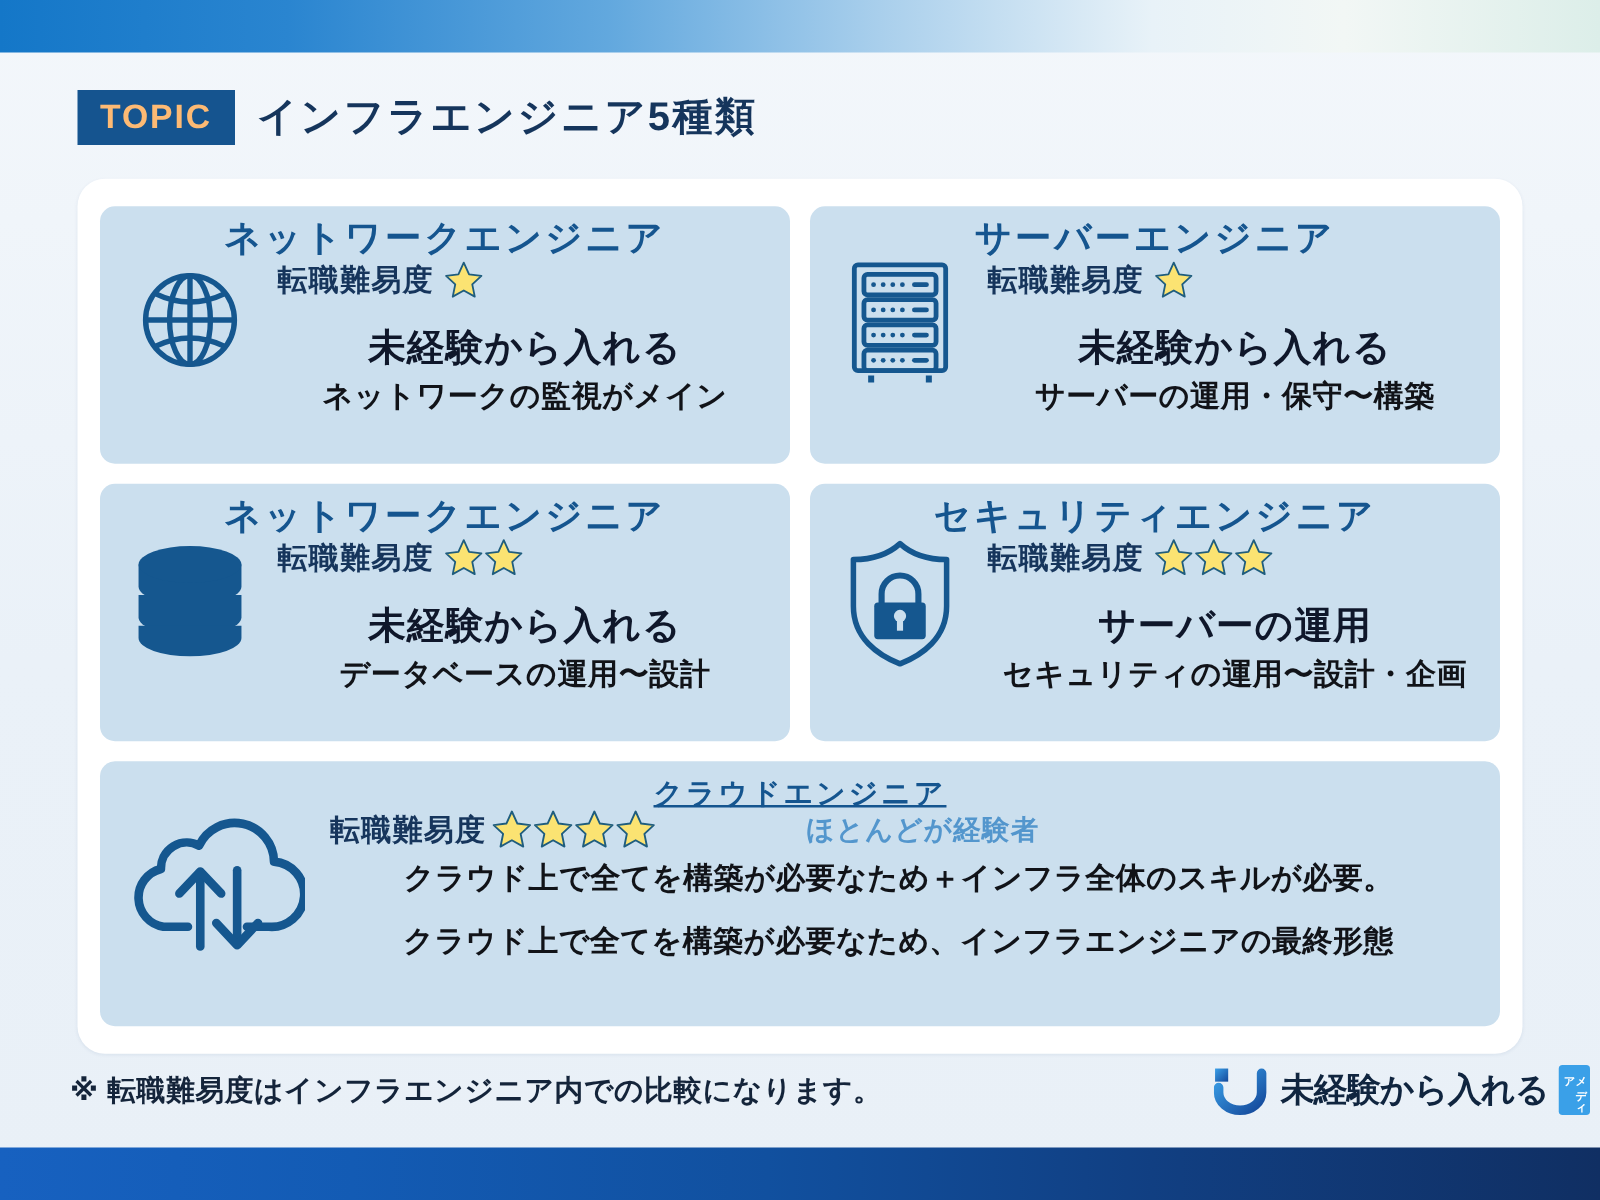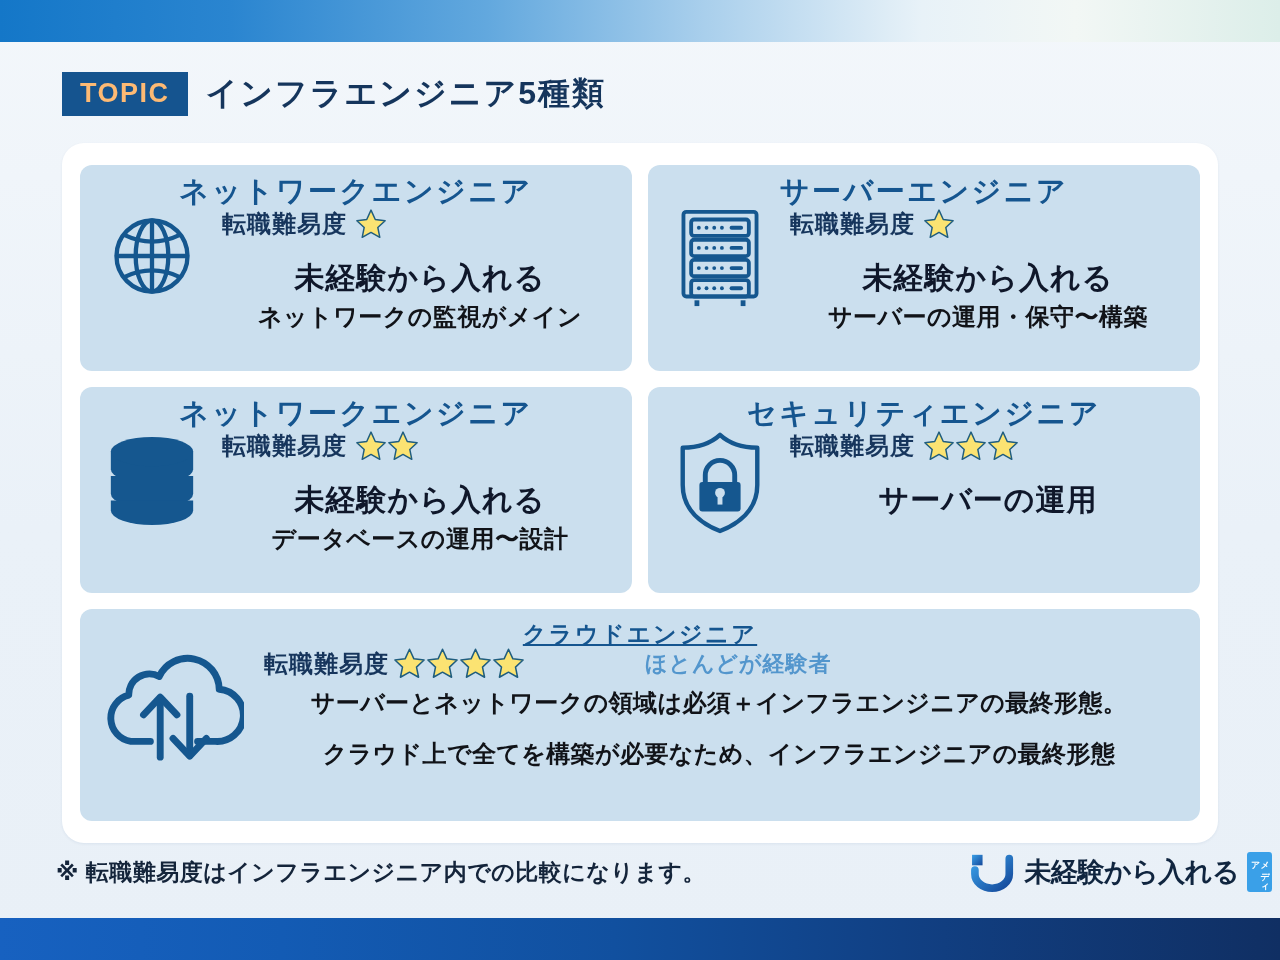--- a/index.html
+++ b/index.html
@@ -405,20 +405,21 @@
                   </svg>
                   <svg class="star" viewBox="0 0 24 24">
                     <polygon points="12,1.6 15.2,8.6 22.6,9.5 17.1,14.6 18.6,22 12,18.3 5.4,22 6.9,14.6 1.4,9.5 8.8,8.6" fill="#FBE372" stroke="#1F5D7E" stroke-width="1.1" stroke-linejoin="round"></polygon>
                   </svg>
                   <svg class="star" viewBox="0 0 24 24">
                     <polygon points="12,1.6 15.2,8.6 22.6,9.5 17.1,14.6 18.6,22 12,18.3 5.4,22 6.9,14.6 1.4,9.5 8.8,8.6" fill="#FBE372" stroke="#1F5D7E" stroke-width="1.1" stroke-linejoin="round"></polygon>
                   </svg>
                 </span>
             </div>
             <div class="row-exp">サーバーの運用</div>
+            <div class="row-desc">セキュリティの運用〜設計・企画</div>
           </div>
         </div>
       </div>
 
       <div class="card full">
         <div class="card-title">クラウドエンジニア</div>
         <div class="card-body">
           <div class="icon-slot">
             <svg width="142" height="118" viewBox="0 0 142 120">
               <path d="M48 96 H28 A24 24 0 0 1 26 49 A21 21 0 0 1 57 30 A32 32 0 0 1 118 43 A26 26 0 0 1 114 96 H96" fill="none" stroke="#15578F" stroke-width="7" stroke-linecap="round" stroke-linejoin="round"></path>
@@ -443,21 +444,21 @@
                   <svg class="star" viewBox="0 0 24 24">
                     <polygon points="12,1.6 15.2,8.6 22.6,9.5 17.1,14.6 18.6,22 12,18.3 5.4,22 6.9,14.6 1.4,9.5 8.8,8.6" fill="#FBE372" stroke="#1F5D7E" stroke-width="1.1" stroke-linejoin="round"></polygon>
                   </svg>
                   <svg class="star" viewBox="0 0 24 24">
                     <polygon points="12,1.6 15.2,8.6 22.6,9.5 17.1,14.6 18.6,22 12,18.3 5.4,22 6.9,14.6 1.4,9.5 8.8,8.6" fill="#FBE372" stroke="#1F5D7E" stroke-width="1.1" stroke-linejoin="round"></polygon>
                   </svg>
                 </span>
               <span class="spacer"></span>
               <span class="cloud-exp">ほとんどが経験者</span>
             </div>
-            <div class="cloud-desc">サーバーとネットワークの領域は必須＋インフラエンジニアの最終形態。</div>
+            <div class="cloud-desc">クラウド上で全てを構築が必要なため＋インフラ全体のスキルが必要。</div>
             <div class="cloud-desc" style="margin-top:16px">クラウド上で全てを構築が必要なため、インフラエンジニアの最終形態</div>
           </div>
         </div>
       </div>
 
     </div>
   </div>
 
   <div class="footer">
     <div class="footnote">※ 転職難易度はインフラエンジニア内での比較になります。</div>

